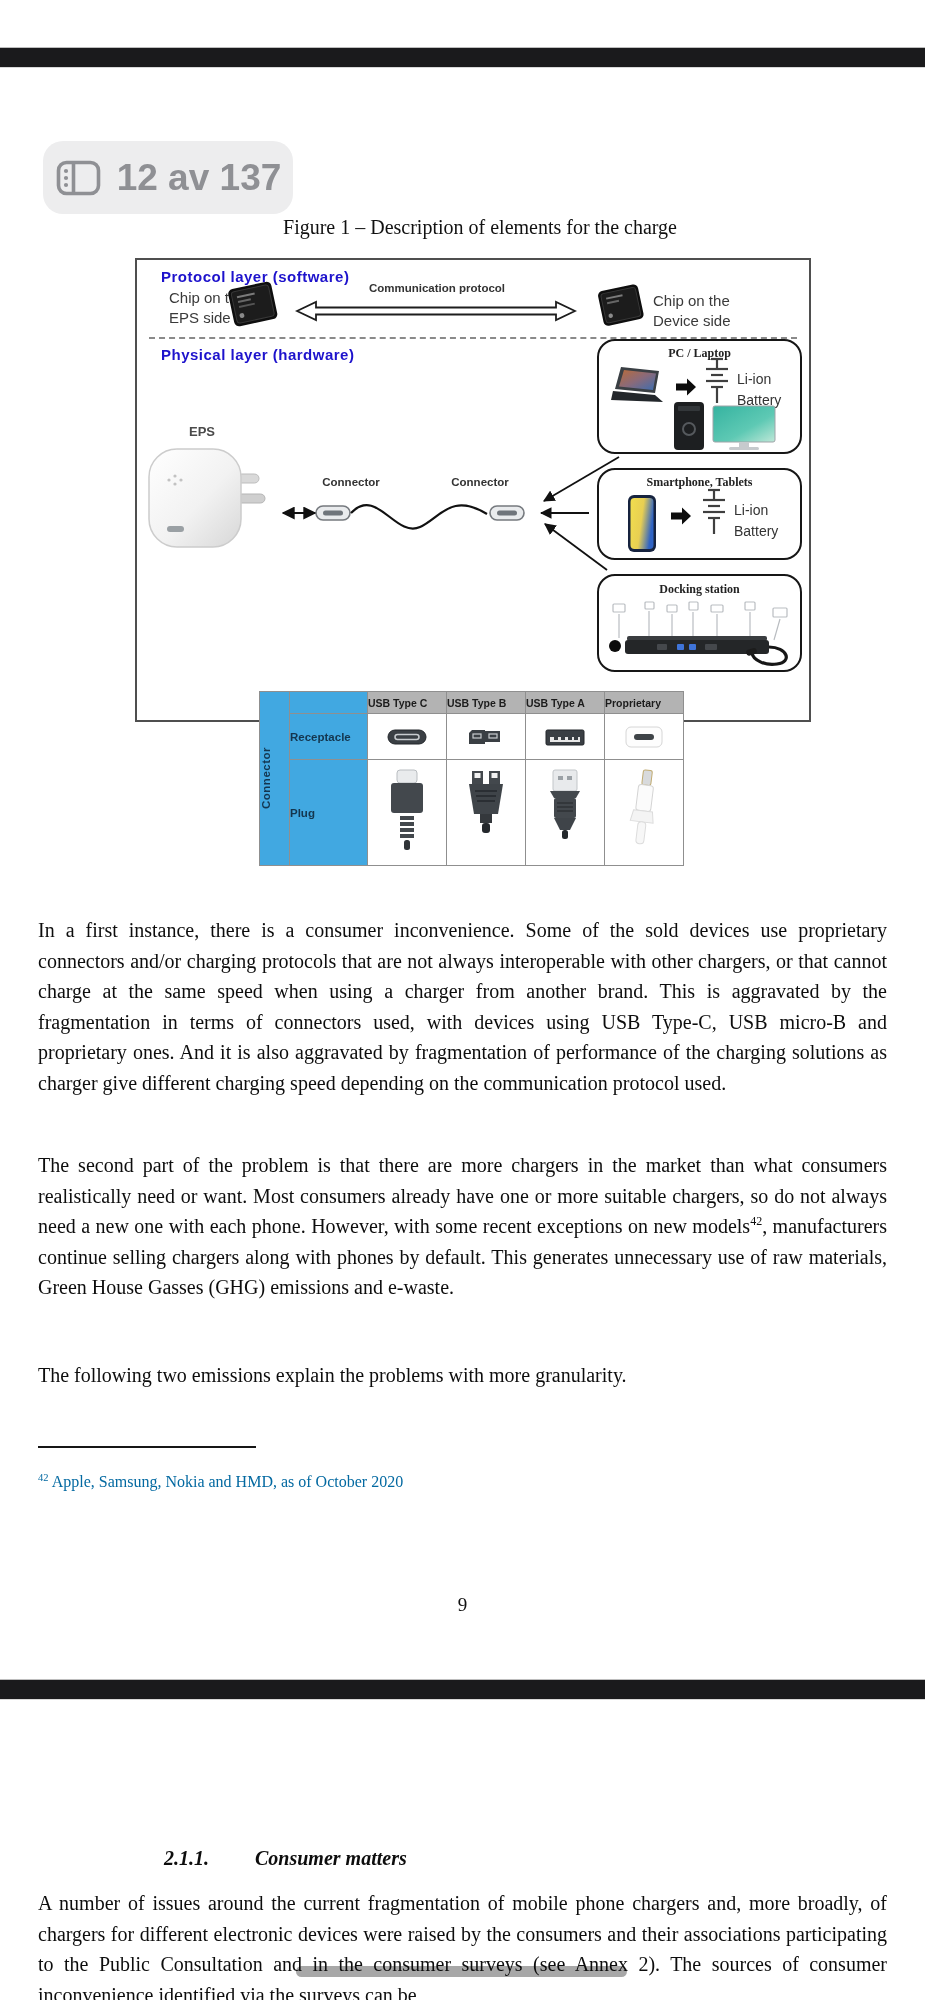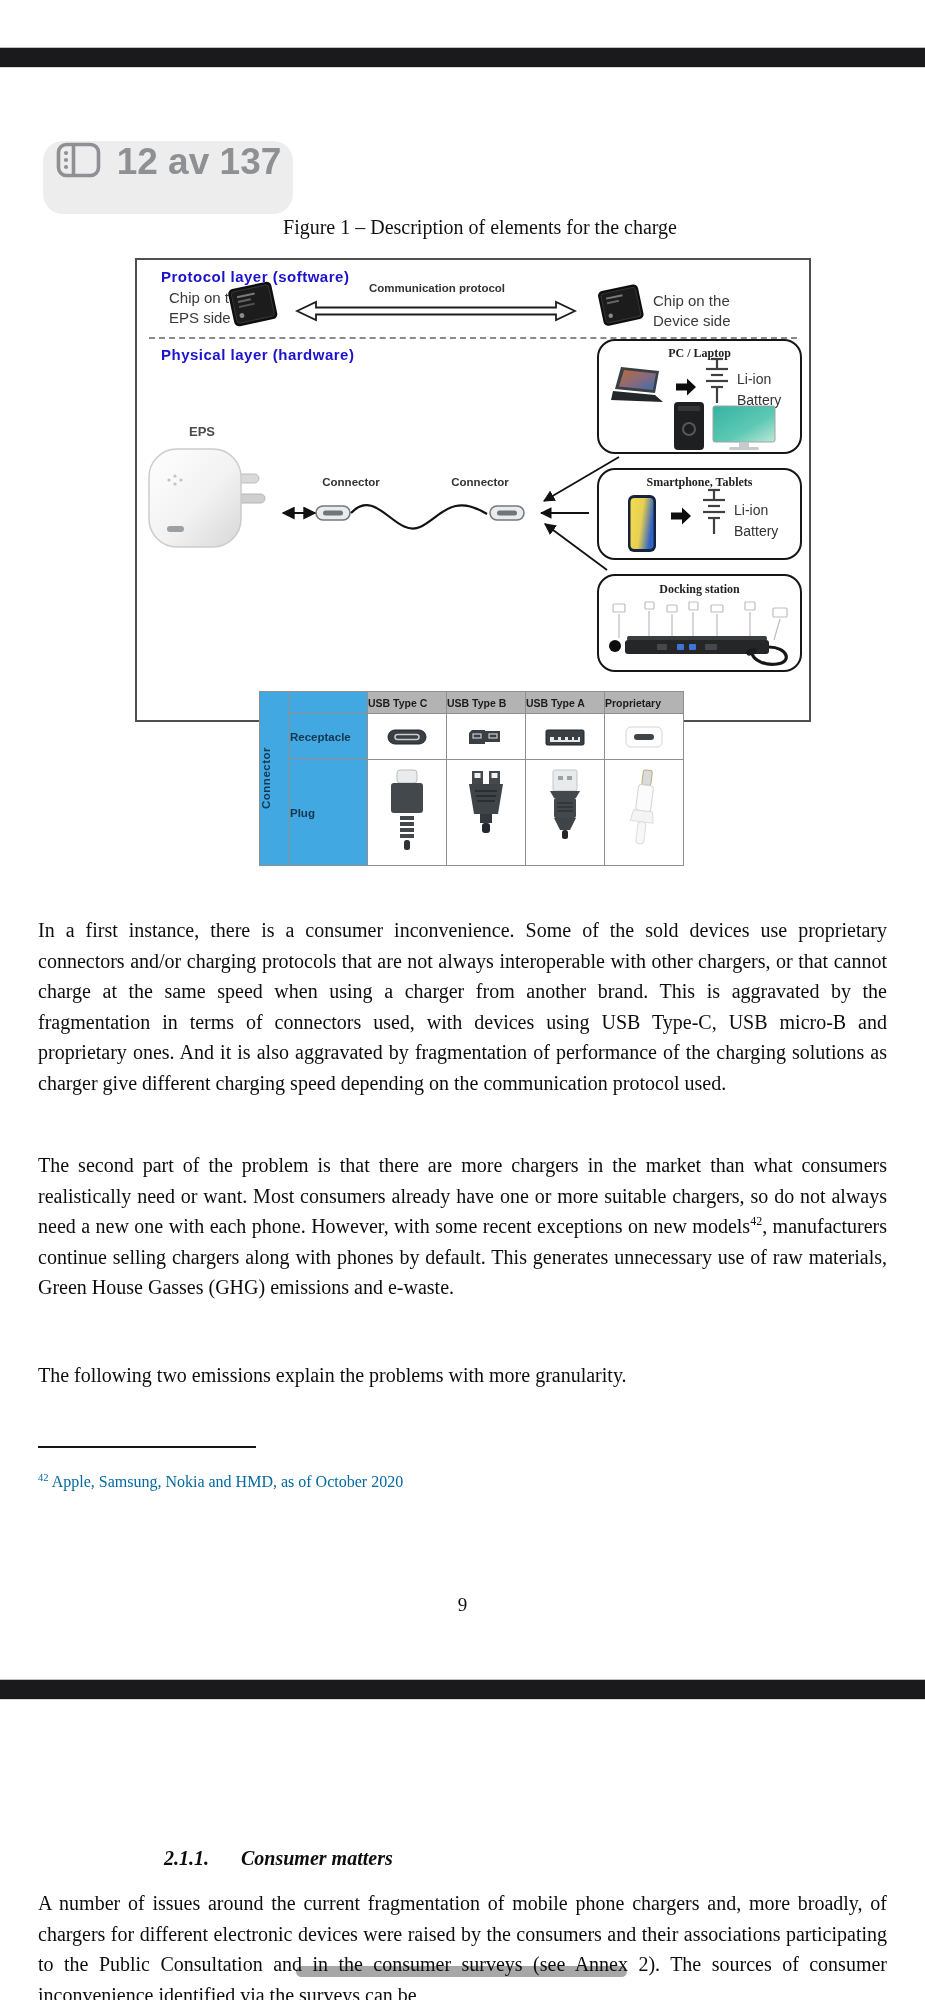--- a/index.html
+++ b/index.html
@@ -3,21 +3,21 @@
 <meta charset="utf-8">
 <style>
   *{margin:0;padding:0;box-sizing:border-box}
   html,body{width:925px;height:2000px;background:#fff;overflow:hidden}
   .screen{position:relative;width:925px;height:2000px;background:#fff;font-family:"Liberation Serif",serif;color:#101010}
   .abs{position:absolute}
 
   
   .sep-bar{position:absolute;left:0;width:925px;height:21px;background:#1a1a1c;border-top:1px solid #bdbdbd;border-bottom:1px solid #d8d8d8}
   .pill{position:absolute;left:43px;top:141px;width:250px;height:73px;background:#ededee;border-radius:20px;
-        display:flex;justify-content:center;gap:15px;
+        display:flex;align-items:center;justify-content:center;gap:15px;
         font-family:"Liberation Sans",sans-serif;font-size:37px;font-weight:600;color:#8f9094}
 
   
   .caption{position:absolute;left:140px;top:216px;width:680px;text-align:center;font-size:20px;color:#111}
   .frame{position:absolute;left:135px;top:258px;width:676px;height:464px;border:2px solid #4f4f4f;background:#fff}
   .fig-blue{position:absolute;font-family:"Liberation Sans",sans-serif;font-weight:700;font-size:15px;color:#1d12cc;letter-spacing:.5px}
   .fig-sm{position:absolute;font-family:Liberation Sans, sans-serif;font-size:15px;color:#3a3a3a;line-height:1.35;white-space:pre-line}
   .fig-bold{position:absolute;font-family:"Liberation Sans",sans-serif;font-weight:700;font-size:11.5px;color:#333;text-align:center}
   .dash-div{position:absolute;left:12px;right:12px;top:77px;border-top:2px dashed #8a8a8a}
   .device-box{position:absolute;left:460px;width:205px;border:2.2px solid #161616;border-radius:18px;background:#fff}
@@ -34,21 +34,21 @@
   .cell-glyph{display:flex;align-items:center;justify-content:center}
 
   
   .para{position:absolute;left:38px;width:849px;font-size:20px;line-height:30.5px;text-align:justify;color:#0d0d0d}
   .para sup{font-size:12px;line-height:0}
   .fn-rule{position:absolute;left:38px;top:1446px;width:218px;border-top:2px solid #161616}
   .footnote{position:absolute;left:38px;top:1472px;font-size:16px;color:#0369a1}
   .footnote sup{font-size:10.5px}
   .pageno{position:absolute;left:0;top:1594px;width:925px;text-align:center;font-size:19px}
   .heading{position:absolute;left:164px;top:1847px;font-size:20px;font-weight:700;font-style:italic;color:#0d0d0d}
-  .heading .num{margin-right:32px}
+  .heading .num{margin-right:46px}
   .hl-bar{position:absolute;left:296px;top:1966px;width:331px;height:11px;background:#a7a7a7;border-radius:6px}
 </style>
 </head>
 <body>
 
 <div class="screen">
 
   <div class="sep-bar" style="top:47px"></div>
 
   <div class="pill">

